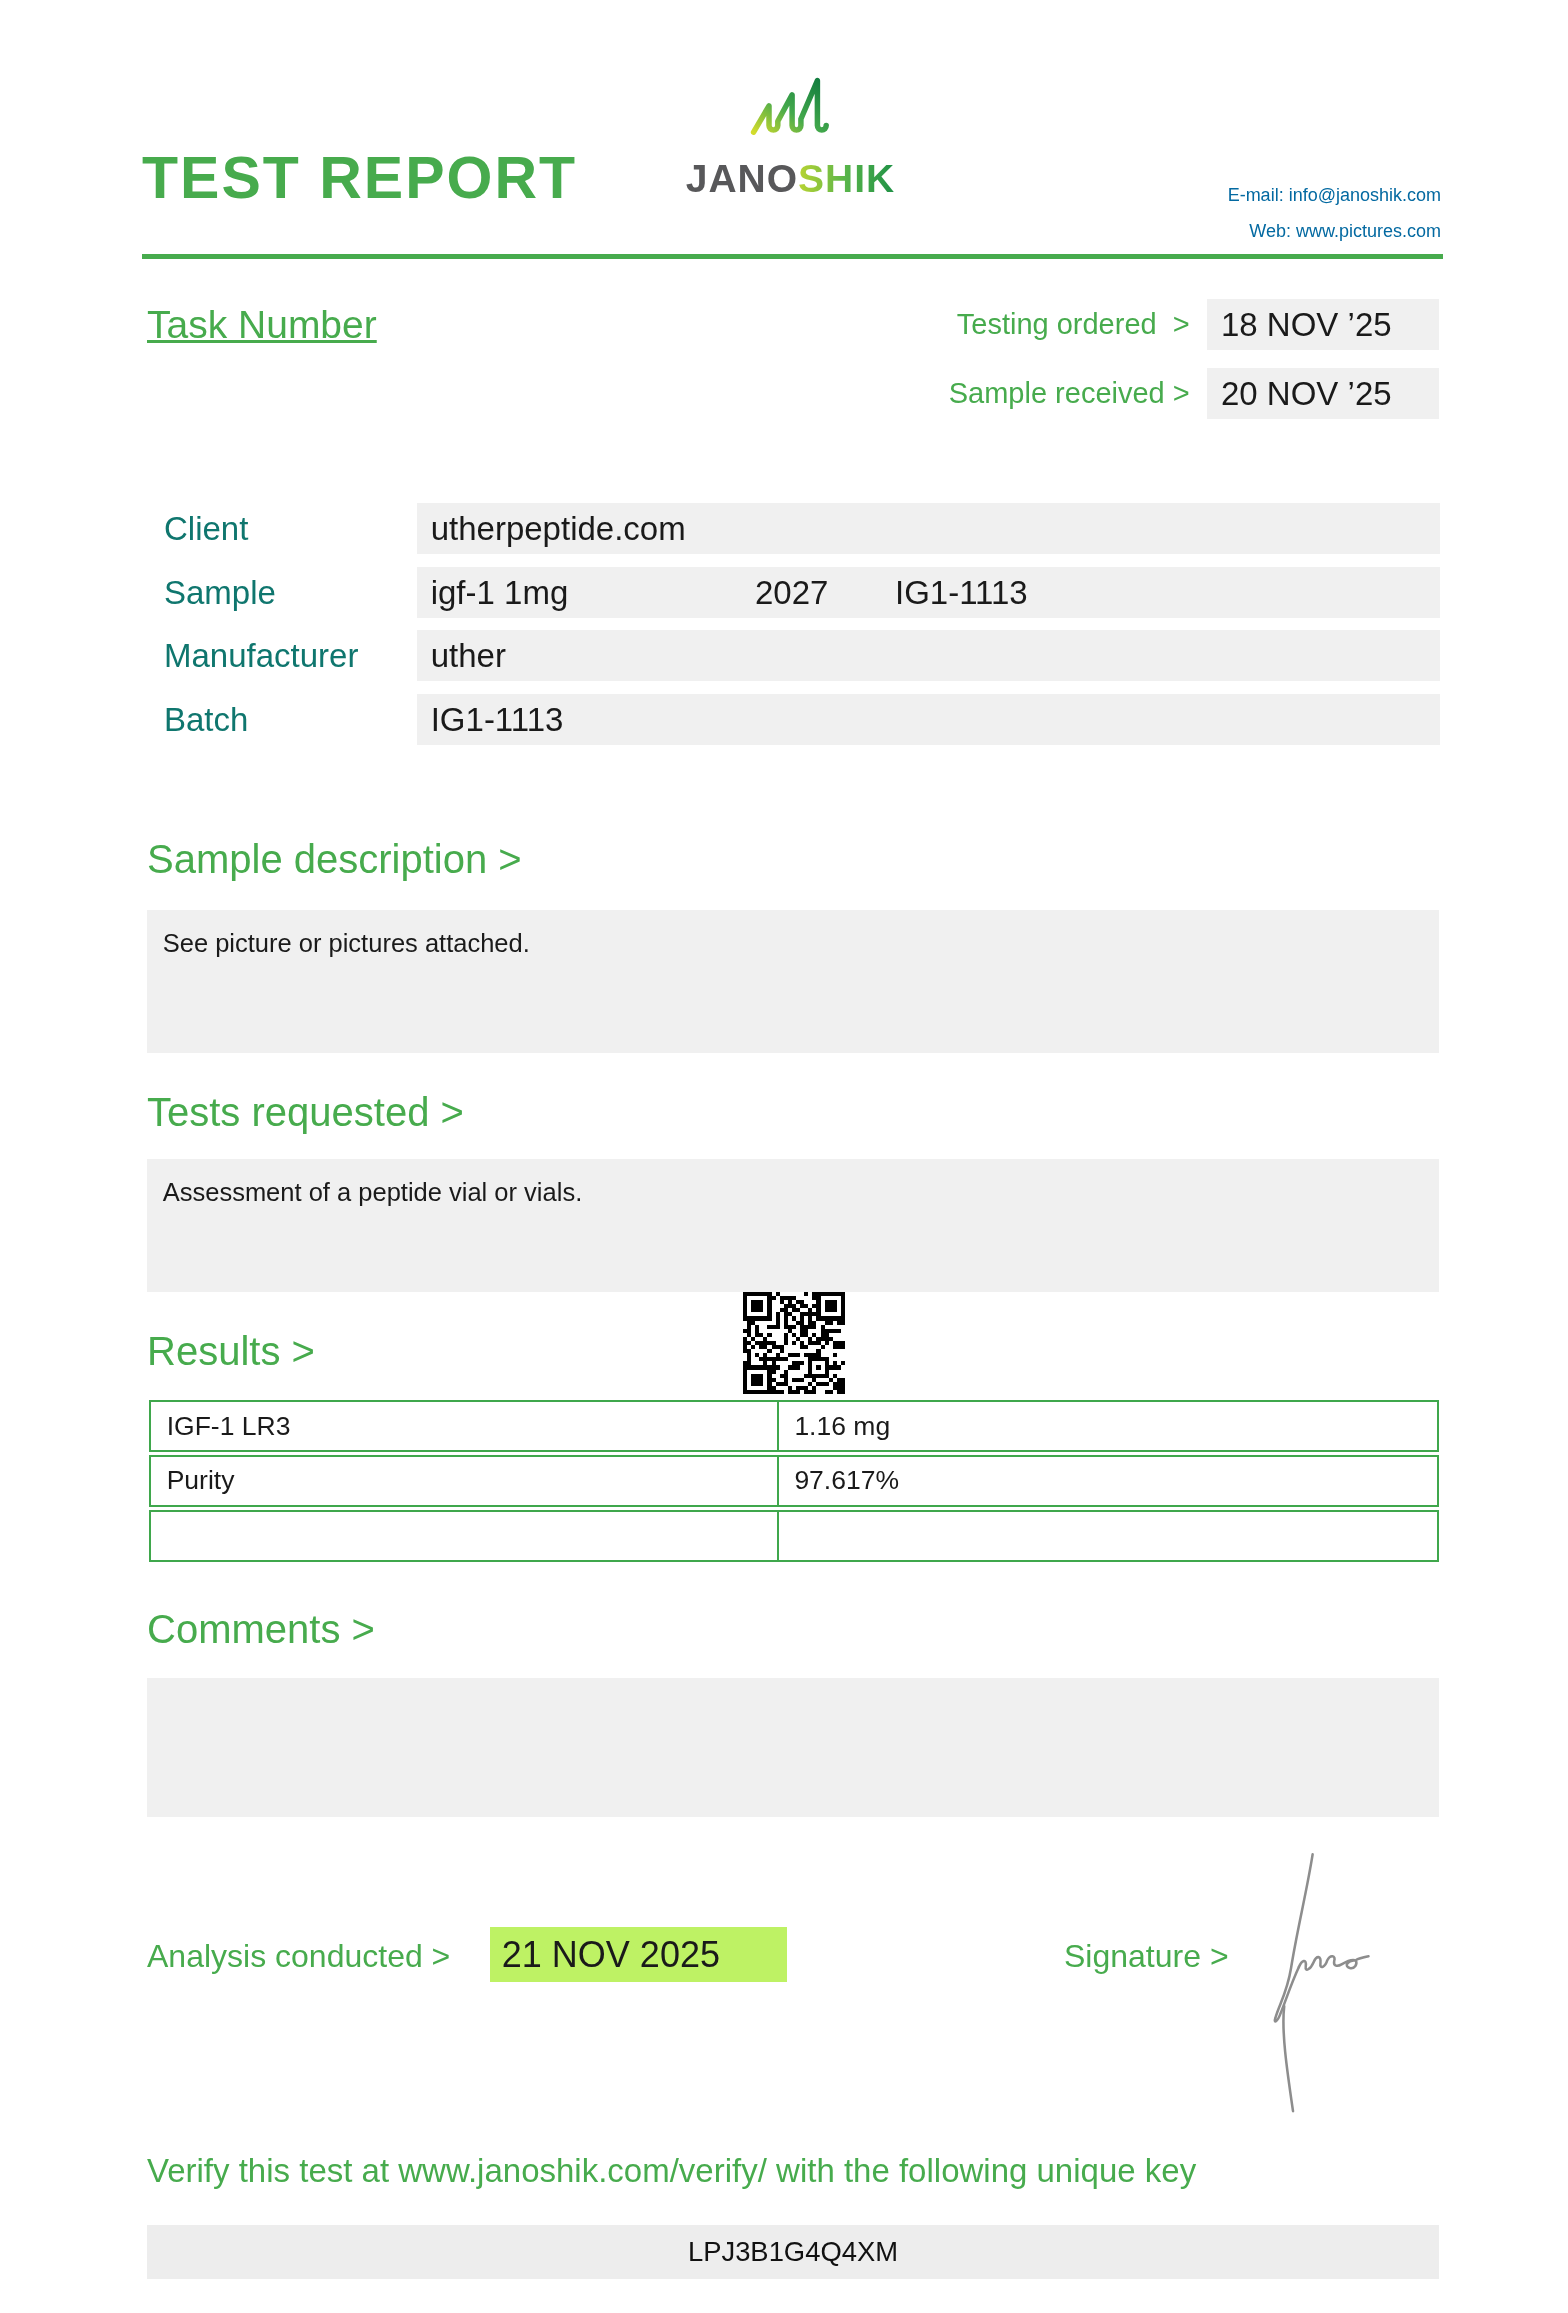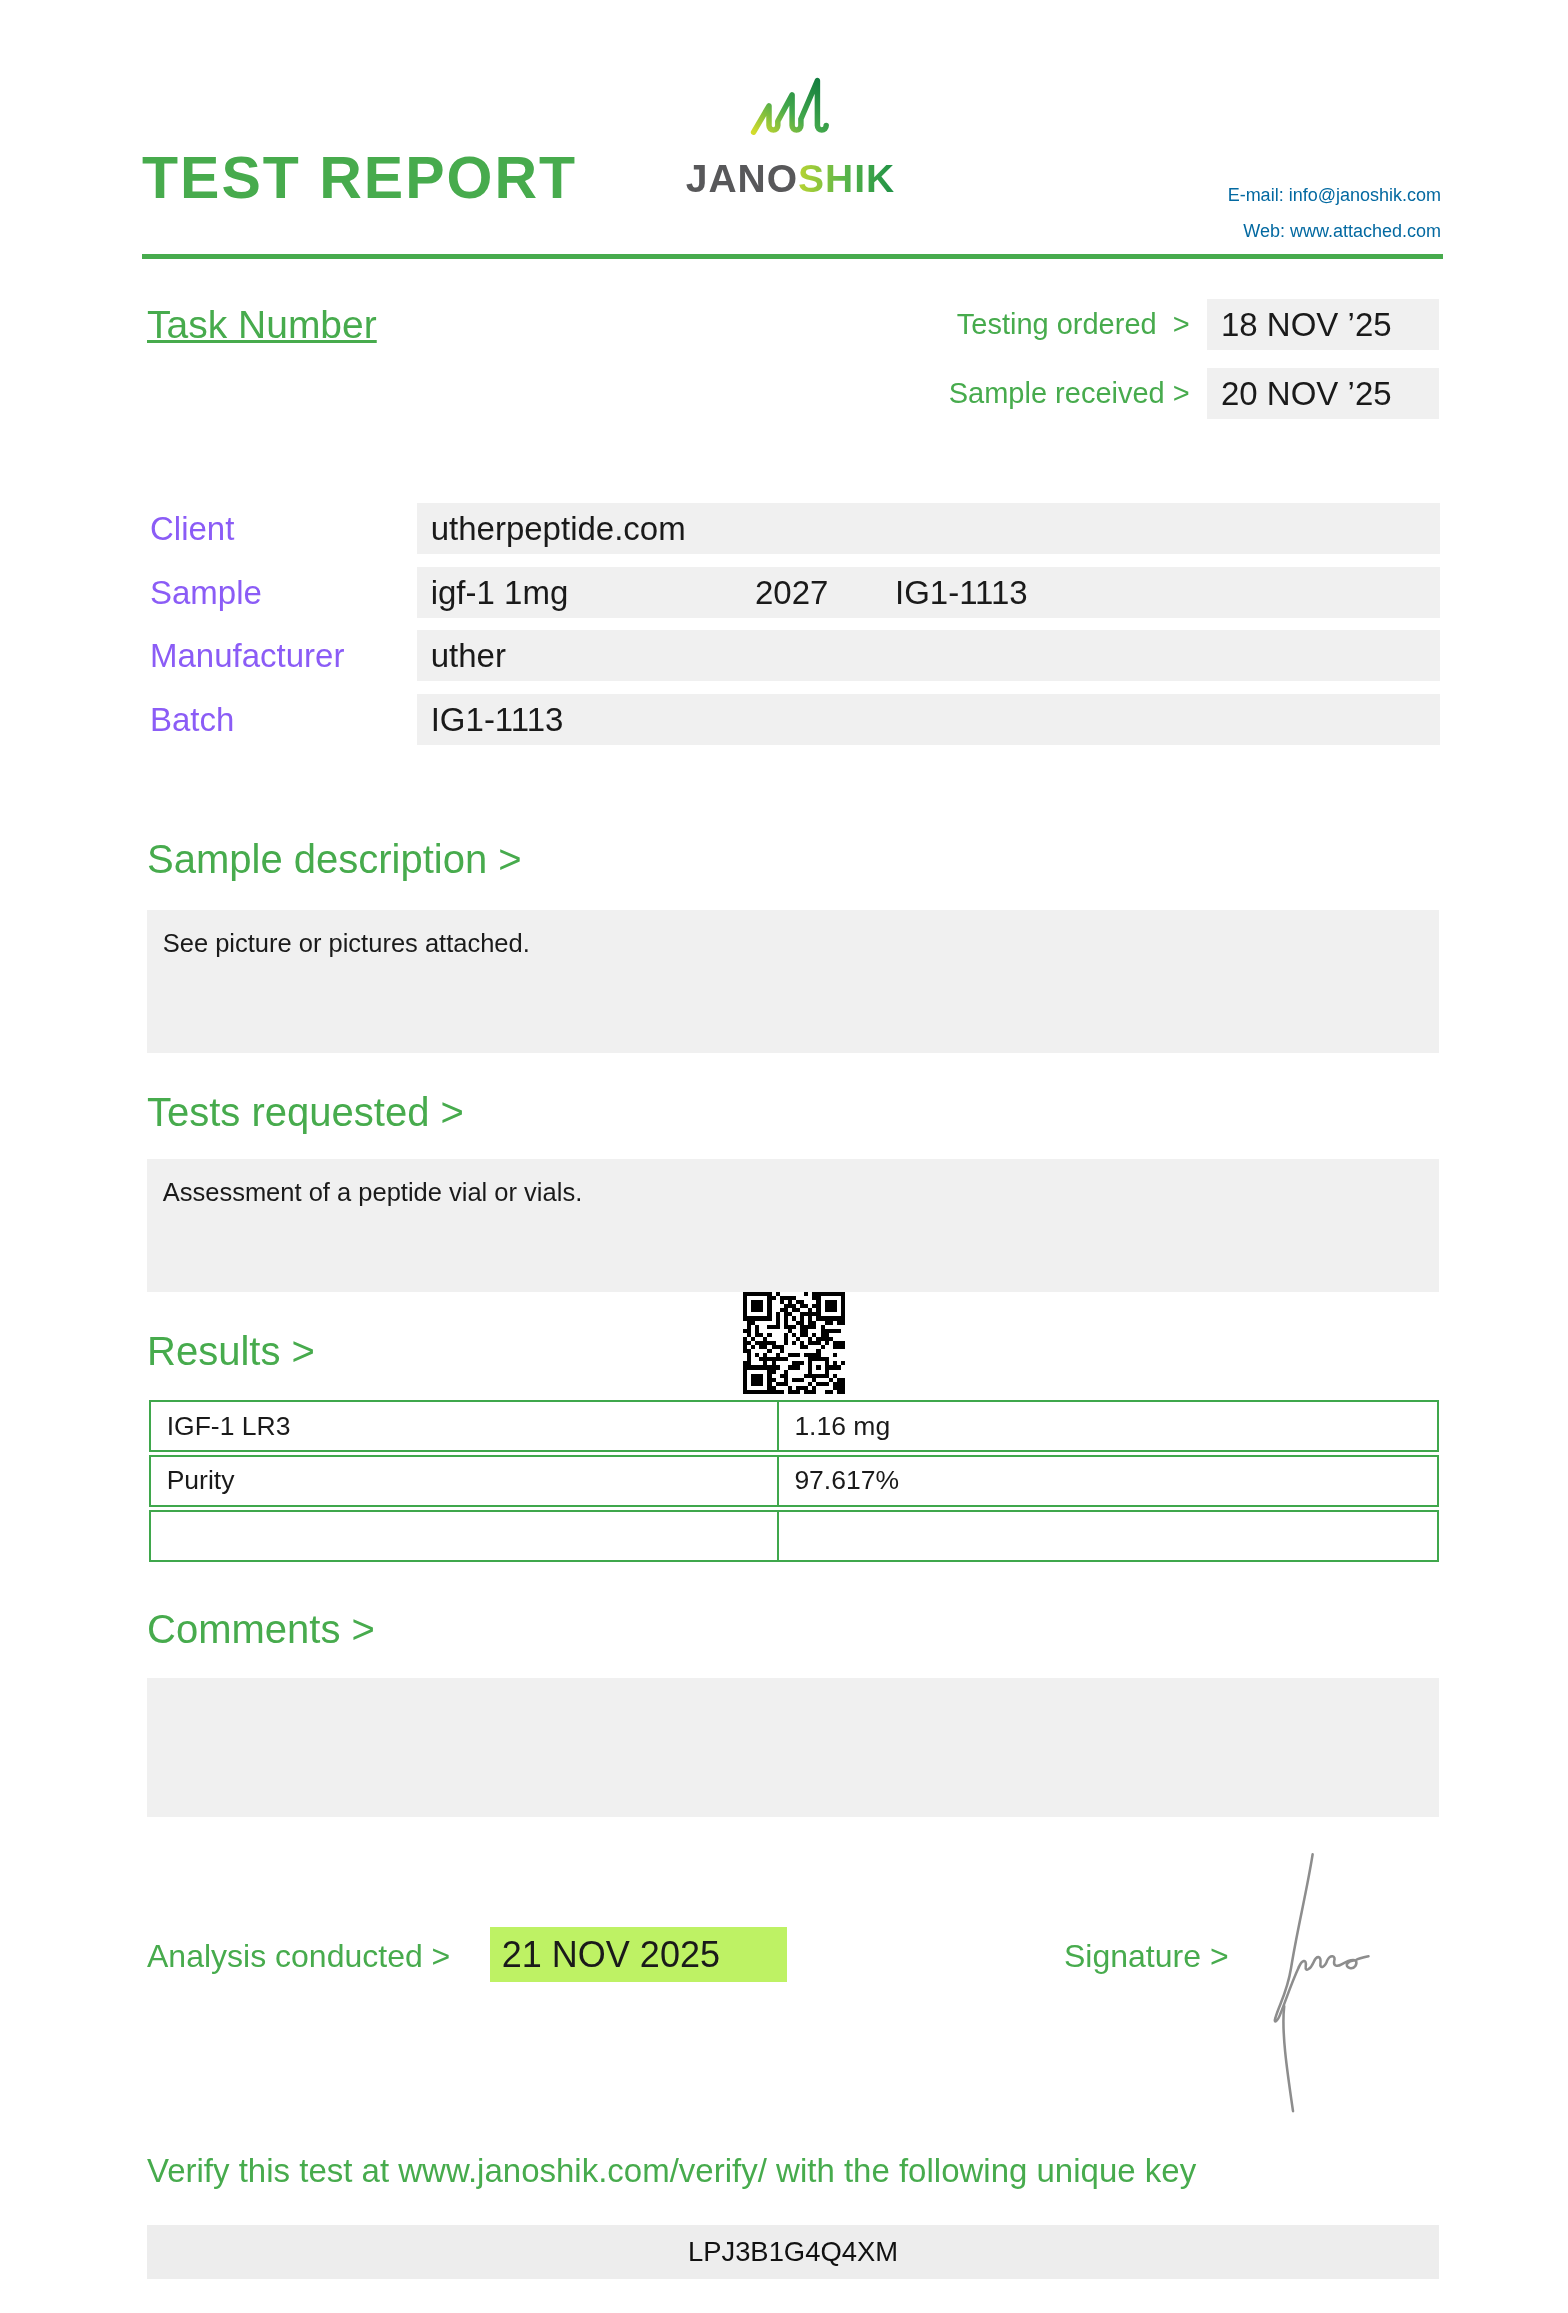--- a/index.html
+++ b/index.html
@@ -21,21 +21,21 @@
   .rule{left:142px;top:254px;width:1301px;height:4.9px;background:#47ab4d;}
   
   .task-label{left:147px;top:299px;font-size:39px;line-height:51px;color:#47ab4d;text-decoration:underline;}
   .task-box{left:423px;top:299px;width:358px;height:51px;background:#f0f0f0;
     font-size:33px;line-height:51px;padding-left:11.8px;}
   .meta-row{right:129px;height:51px;display:flex;align-items:center;}
   .meta-row-1{top:299px;} .meta-row-2{top:368px;}
   .meta-lbl{font-size:29px;color:#47ab4d;margin-right:17.6px;white-space:pre;}
   .meta-val{width:218px;height:51px;background:#f0f0f0;font-size:33px;line-height:51px;padding-left:13.7px;}
   
-  .info-label{left:150px;font-size:33px;line-height:51px;color:#8b5cf6;}
+  .info-label{left:164px;font-size:33px;line-height:51px;color:#0f766e;}
   .info-box{left:417px;width:1009px;height:51px;background:#f0f0f0;
     font-size:33px;line-height:51px;padding-left:13.7px;}
   .r1{top:503px;} .r2{top:567px;} .r3{top:630px;} .r4{top:694px;}
   .sample-extra-1{position:absolute;left:338px;top:0;}
   .sample-extra-2{position:absolute;left:478px;top:0;}
   
   .sec-h{left:147px;font-size:40px;color:#47ab4d;}
   .h-desc{top:837px;} .h-tests{top:1090px;} .h-results{top:1329px;} .h-comments{top:1607px;}
   .big-box{left:147px;width:1292px;background:#f0f0f0;box-sizing:border-box;
     font-size:25.5px;padding:17.6px 19.6px 0 15.7px;line-height:31px;}
@@ -76,21 +76,21 @@
           <stop offset="1" stop-color="#0f7a3e"></stop>
         </linearGradient>
       </defs>
       <path d="M12,104 L40,56 L40,92 A8,8 0 0 0 56,92 L56,84 L82,36 L82,92 A8,8 0 0 0 98,92 L98,80 L128,10 L128,92 A8,8 0 0 0 144,92" fill="none" stroke="url(#lg1)" stroke-width="10" stroke-linecap="round" stroke-linejoin="round"></path>
     </svg>
     <div class="logo-text"><span class="logo-jano">JANO</span><span class="logo-shik">SHIK</span></div>
   </div>
 
   <div class="abs contact">
     <div><span>E-mail:</span> <span>info@janoshik.com</span></div>
-    <div><span>Web:</span> <span>www.attached.com</span></div>
+    <div><span>Web:</span> <span>www.pictures.com</span></div>
   </div>
 
   <div class="abs rule"></div>
 
   <div class="abs task-label">Task Number</div>
 
   <div class="abs meta-row meta-row-1">
     <span class="meta-lbl">Testing ordered  &gt;</span>
     <span class="meta-val">18 NOV ’25</span>
   </div>

